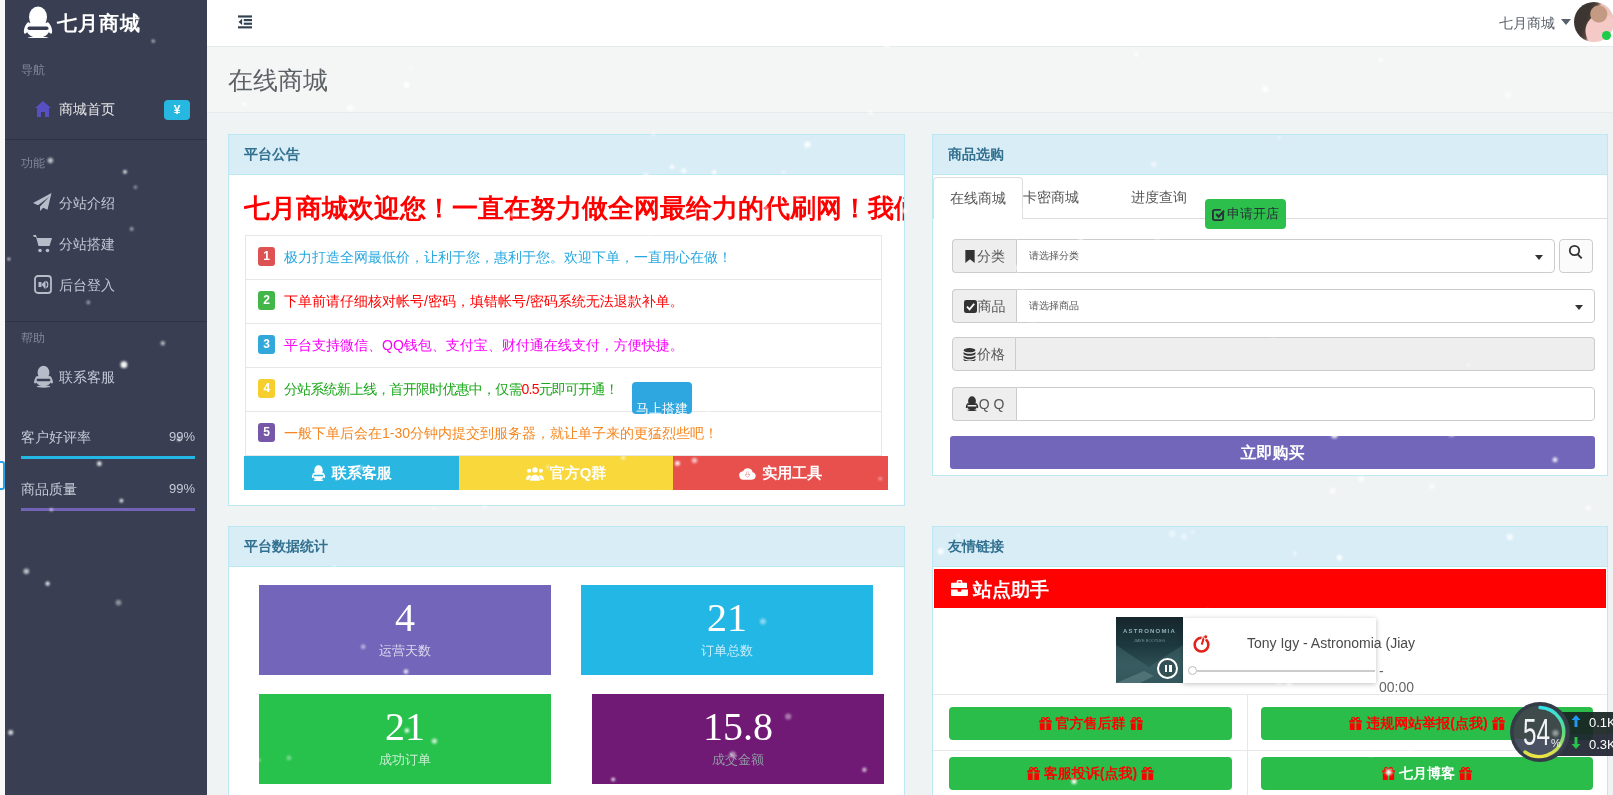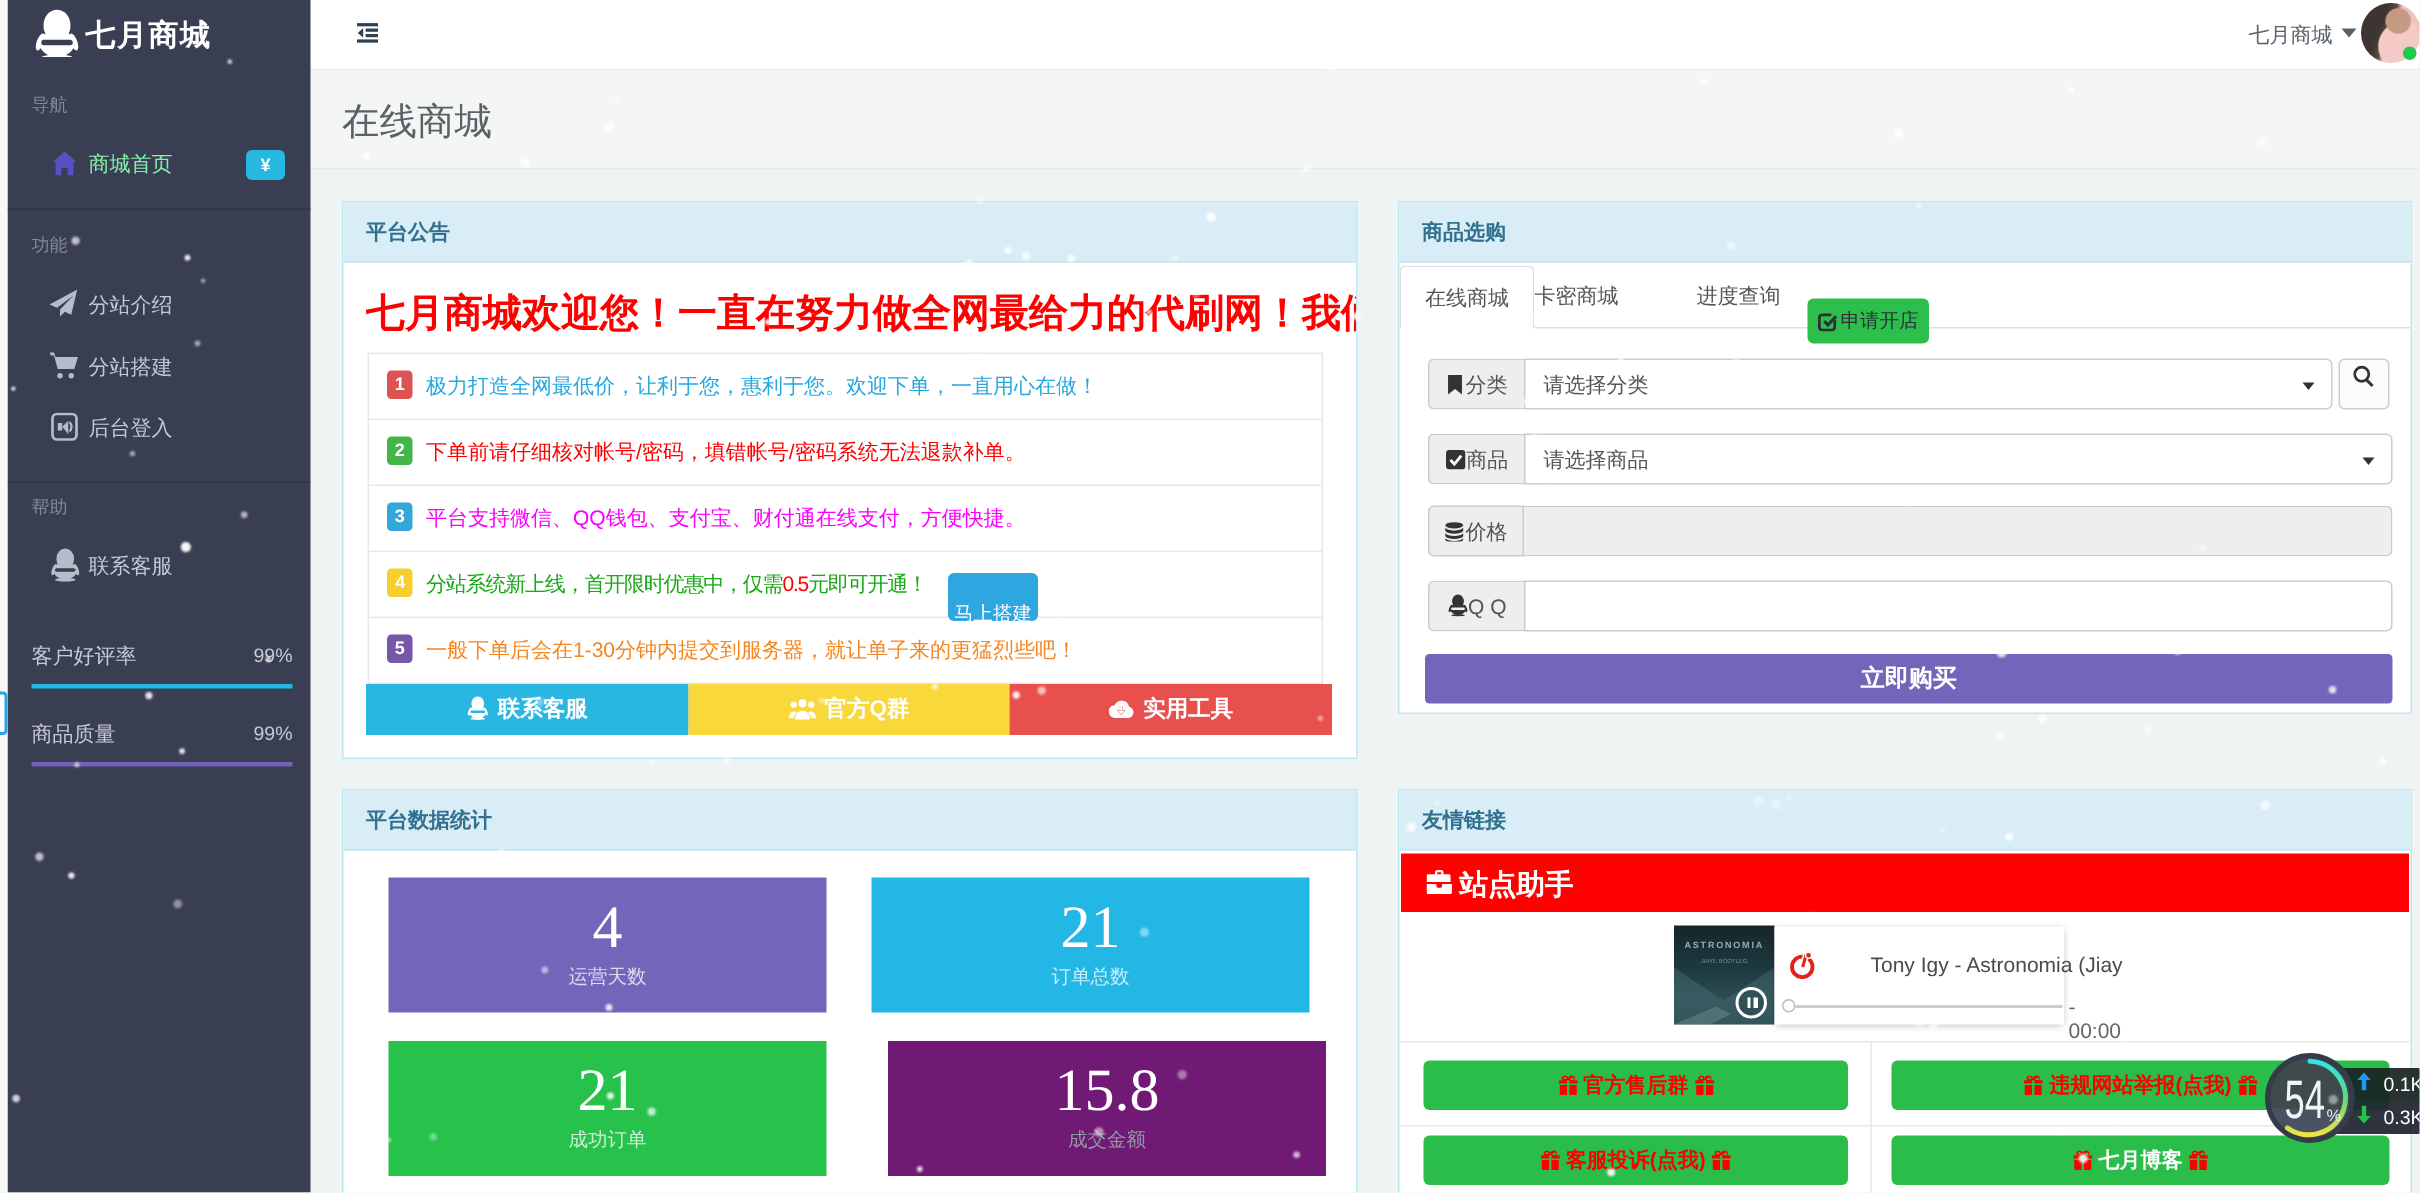--- a/index.html
+++ b/index.html
@@ -59,21 +59,21 @@
 .tab-a{position:absolute;left:0;top:42px;width:90px;height:42px;background:#fff;border:1px solid #ddd;border-bottom:none;
  border-radius:4px 4px 0 0;font-size:14px;color:#555;text-align:center;line-height:40px}
 .tab-i{position:absolute;top:42px;width:90px;height:41px;font-size:14px;color:#555;text-align:center;line-height:40px}
 #btn-open{position:absolute;left:272px;top:64px;width:81px;height:30px;background:#2cbf4c;border-radius:4px;
  color:#2b3038;font-size:13px;text-align:center;line-height:30px}
 #btn-open svg{vertical-align:-3px;margin-right:2px}
 .frow{position:absolute;left:19px;height:34px;display:flex}
 .addon{width:64px;background:#eee;border:1px solid #ccc;border-right:none;border-radius:4px 0 0 4px;
  font-size:14px;color:#555;text-align:center;line-height:32px;white-space:nowrap}
 .addon svg{vertical-align:-2px;margin-right:1px}
-.fsel{position:relative;background:#fff;border:1px solid #ccc;border-radius:0 4px 4px 0;font-size:14px;color:#555;
+.fsel{position:relative;background:#fff;border:1px solid #ccc;border-radius:0 4px 4px 0;font-size:10px;color:#555;
  line-height:32px;padding-left:12px}
 .fsel .ar{position:absolute;right:11px;top:15px;width:0;height:0;border:4px solid transparent;border-top:5px solid #333}
 #srch{position:absolute;left:626px;top:0;width:34px;height:34px;border:1px solid #ccc;border-radius:4px;background:#fbfbfb;
  text-align:center;line-height:30px}
 #buynow{position:absolute;left:17px;top:301px;width:645px;height:33px;background:#7266ba;border-radius:3px;
  color:#fff;font-size:16px;font-weight:bold;text-align:center;line-height:33px}
 
 #redbar{position:absolute;left:1px;top:42px;width:672px;height:39px;background:#fe0100;color:#fff}
 #redbar b{font-size:19px;position:absolute;left:39px;top:8px}
 #redbar svg{position:absolute;left:17px;top:11px}
@@ -114,21 +114,21 @@
     <ellipse cx="27.2" cy="22" rx="2.3" ry="6" transform="rotate(-20 27.2 22)"></ellipse>
     <ellipse cx="16" cy="32.2" rx="10.5" ry="1.8"></ellipse>
       </g>
     <rect x="5.5" y="20.5" width="21" height="3.6" rx="1.8" fill="#393e52"></rect>
   </svg>
   <div class="abs" id="logo-t">七月商城</div>
   <div class="sect" style="top:62px">导航</div>
   <svg class="abs" style="left:30px;top:101px" width="16" height="16" viewBox="0 0 16 16">
       <path fill="#584fc2" d="M8 0L0 7h2v9h4v-5h4v5h4V7h2z"></path>
     </svg>
-  <div class="mtxt" style="top:101px;color:#86efac">商城首页</div>
+  <div class="mtxt" style="top:101px;color:#e5e5e5">商城首页</div>
   <div class="abs" id="ybadge">¥</div>
   <div class="sep" style="top:139px"></div>
   <div class="sect" style="top:155px">功能</div>
   <svg class="abs" style="left:28px;top:193px" width="19" height="18" viewBox="0 0 19 18">
       <path fill="#b7bcc9" d="M18.5 0L0 10l5 2.2L16 4 7 13.4V18l3.2-3.2 4.3 2z"></path>
     </svg>
   <div class="mtxt" style="top:195px">分站介绍</div>
   <svg class="abs" style="left:28px;top:234px" width="19" height="19" viewBox="0 0 19 19">
       <g fill="#b7bcc9">
         <path d="M0 1h3l1 3h15l-2.5 8H5.5L3 3H1z"></path>

